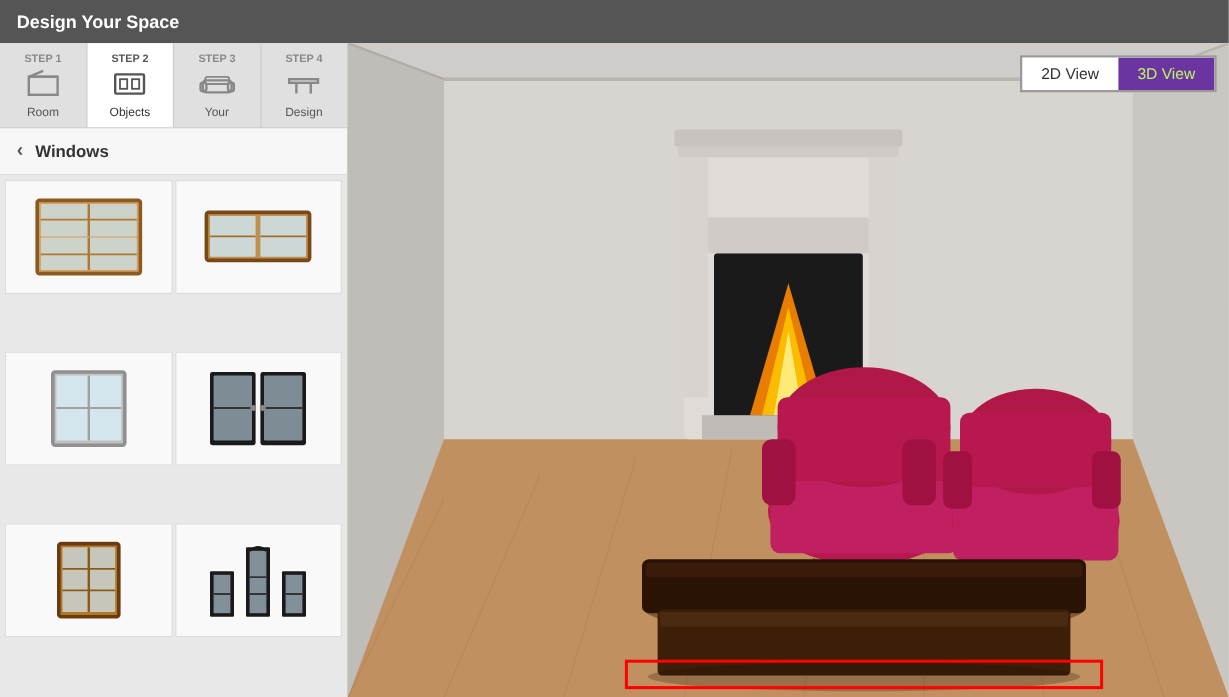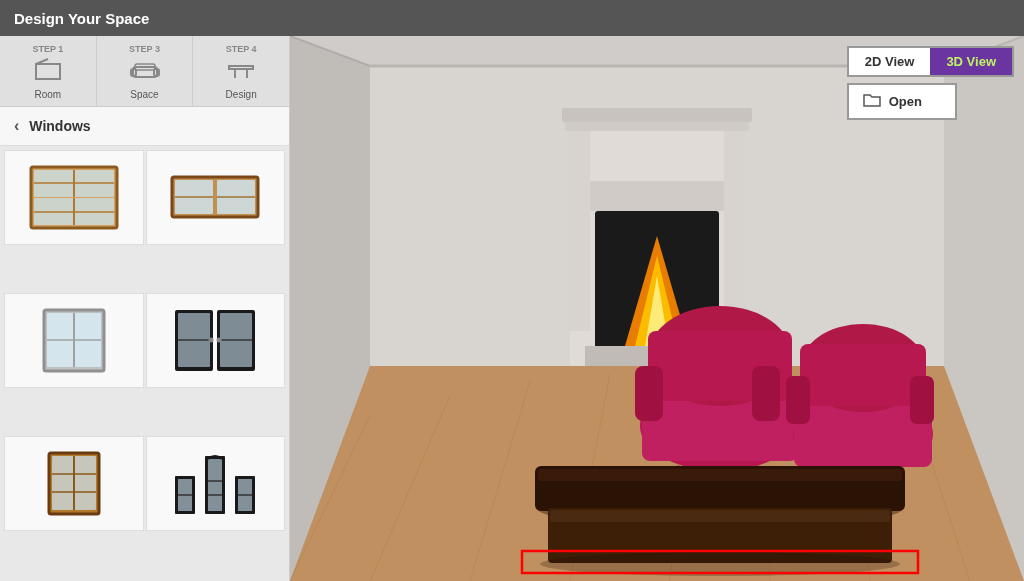--- a/index.html
+++ b/index.html
@@ -141,21 +141,21 @@
       background: white;
     }
 
     .view-btn {
       padding: 6px 16px;
       font-size: 13px;
       cursor: pointer;
       background: white;
       border: none;
       color: #333;
-      font-weight: bold;
+      font-weight: normal;
     }
 
     .view-btn.active {
       background: #6a35a0;
       color: #bef264;
     }
 
     .action-btn {
       display: flex;
       align-items: center;
@@ -202,31 +202,42 @@
         <div class="step-item">
           <span class="step-label-top">STEP 1</span>
           <span class="step-icon">
             <svg width="28" height="22" viewBox="0 0 28 22">
                 <rect x="2" y="6" width="24" height="15" fill="none" stroke="#888" stroke-width="2"></rect>
                 <polyline points="14,1 2,6 26,6" fill="none" stroke="#888" stroke-width="2"></polyline>
               </svg>
           </span>
           <span class="step-name">Room</span>
         </div>
+        <div class="step-item active">
+          <span class="step-label-top">STEP 2</span>
+          <span class="step-icon">
+            <svg width="28" height="22" viewBox="0 0 28 22">
+                <rect x="2" y="4" width="24" height="16" fill="none" stroke="#555" stroke-width="2" rx="1"></rect>
+                <rect x="6" y="8" width="6" height="8" fill="none" stroke="#555" stroke-width="1.5"></rect>
+                <rect x="16" y="8" width="6" height="8" fill="none" stroke="#555" stroke-width="1.5"></rect>
+              </svg>
+          </span>
+          <span class="step-name">Objects</span>
+        </div>
         <div class="step-item">
           <span class="step-label-top">STEP 3</span>
           <span class="step-icon">
             <svg width="30" height="22" viewBox="0 0 30 22">
                 <rect x="3" y="9" width="24" height="10" rx="3" fill="none" stroke="#888" stroke-width="2"></rect>
                 <rect x="1" y="11" width="5" height="7" rx="2" fill="none" stroke="#888" stroke-width="2"></rect>
                 <rect x="24" y="11" width="5" height="7" rx="2" fill="none" stroke="#888" stroke-width="2"></rect>
                 <rect x="5" y="6" width="20" height="6" rx="2" fill="none" stroke="#888" stroke-width="1.5"></rect>
               </svg>
           </span>
-          <span class="step-name">Space</span>
+          <span class="step-name">Your</span>
         </div>
         <div class="step-item">
           <span class="step-label-top">STEP 4</span>
           <span class="step-icon">
             <svg width="28" height="22" viewBox="0 0 28 22">
                 <rect x="2" y="8" width="24" height="3" fill="none" stroke="#888" stroke-width="2"></rect>
                 <line x1="8" y1="11" x2="8" y2="20" stroke="#888" stroke-width="2"></line>
                 <line x1="20" y1="11" x2="20" y2="20" stroke="#888" stroke-width="2"></line>
               </svg>
           </span>
@@ -318,28 +329,20 @@
       </div>
     </div>
 
     <div class="right-panel">
 
       <div class="toolbar-right">
         <div class="view-toggle">
           <button class="view-btn">2D View</button>
           <button class="view-btn active">3D View</button>
         </div>
-        <button class="action-btn">
-          <span>
-            <svg width="18" height="16" viewBox="0 0 18 16">
-                <path d="M1 3h6l2 2h8v9H1z" fill="none" stroke="#555" stroke-width="1.5"></path>
-              </svg>
-          </span>
-          <span>Open</span>
-        </button>
       </div>
 
       <div class="scene-3d">
 
         
         <svg width="100%" height="100%" viewBox="0 0 734 545" preserveAspectRatio="xMidYMid slice">
 
           <rect x="0" y="0" width="734" height="545" fill="#d0ccca"></rect>
 
           <polygon points="80,30 654,30 654,330 80,330" fill="#d8d4d0"></polygon>

